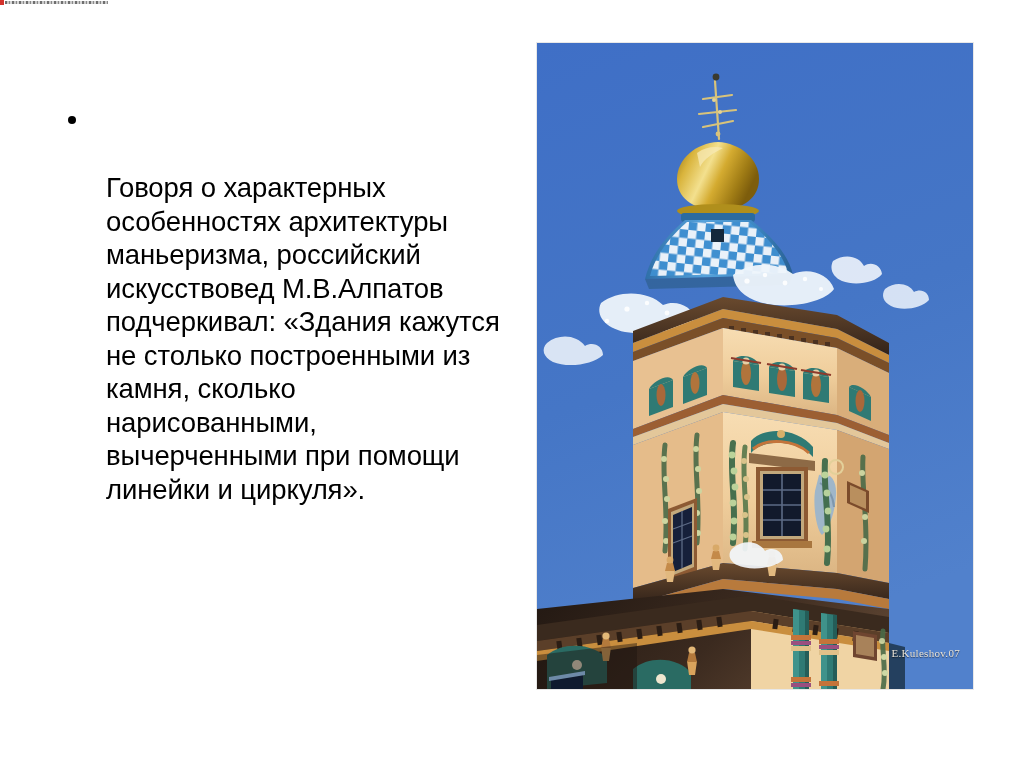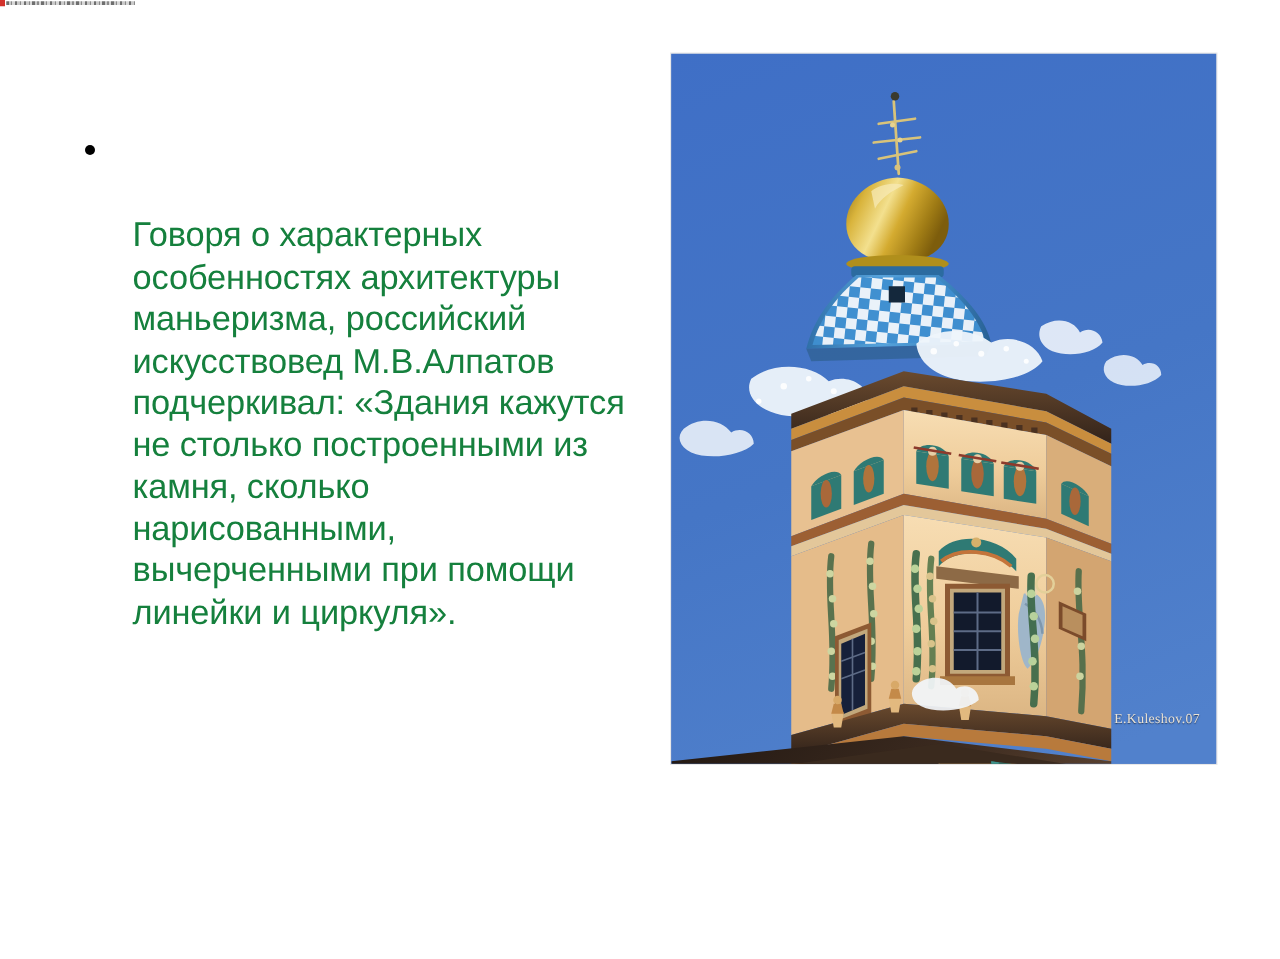--- a/index.html
+++ b/index.html
@@ -65,41 +65,41 @@
   #bullet-list {
     list-style: none;
     margin: 0;
     padding: 0;
   }
   #bullet-list li {
     position: relative;
     padding-left: 44px;
     font-size: 27.5px;
     line-height: 33.5px;
-    color: #15803d;
+    color: #000000;
     letter-spacing: -0.1px;
     white-space: pre-line;
   }
   #bullet-list li .bullet-marker {
     position: absolute;
     left: 6px;
     top: 12px;
     width: 8px;
     height: 8px;
     background: #000000;
     border-radius: 50%;
   }
 
   
   #photo-figure {
     position: absolute;
     left: 537px;
     top: 43px;
     width: 436px;
-    height: 568px;
+    height: 646px;
   }
   #photo {
     position: absolute;
     inset: 0;
     overflow: hidden;
     background: #4372c4;
     box-shadow: 0 0 0 1px #e8e8e8;
   }
   #photo svg { display: block; }
   #photo-caption {

